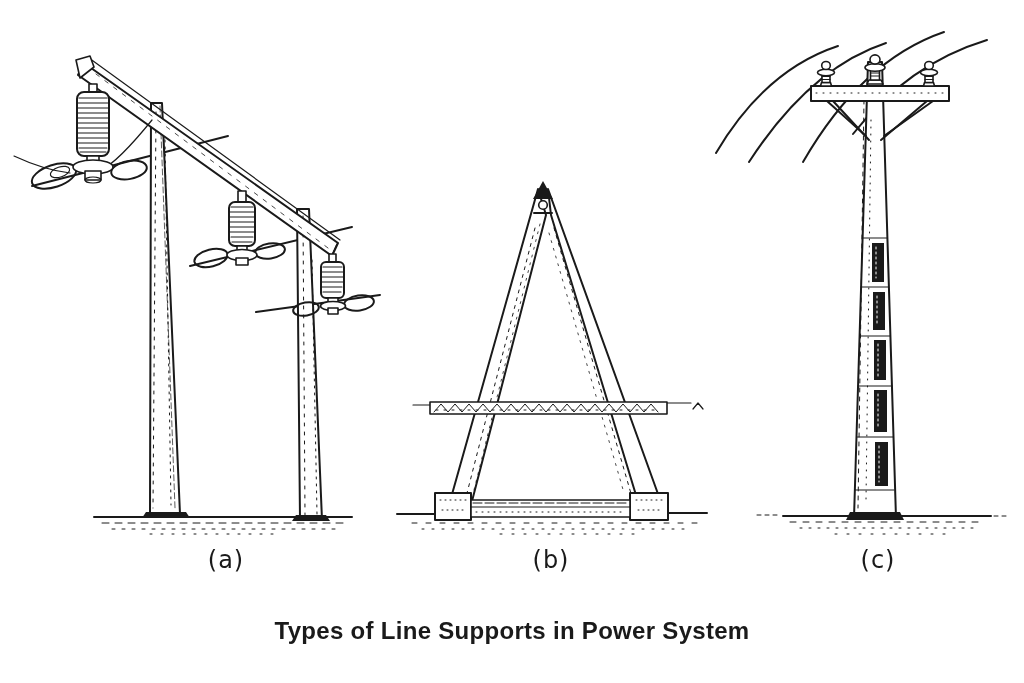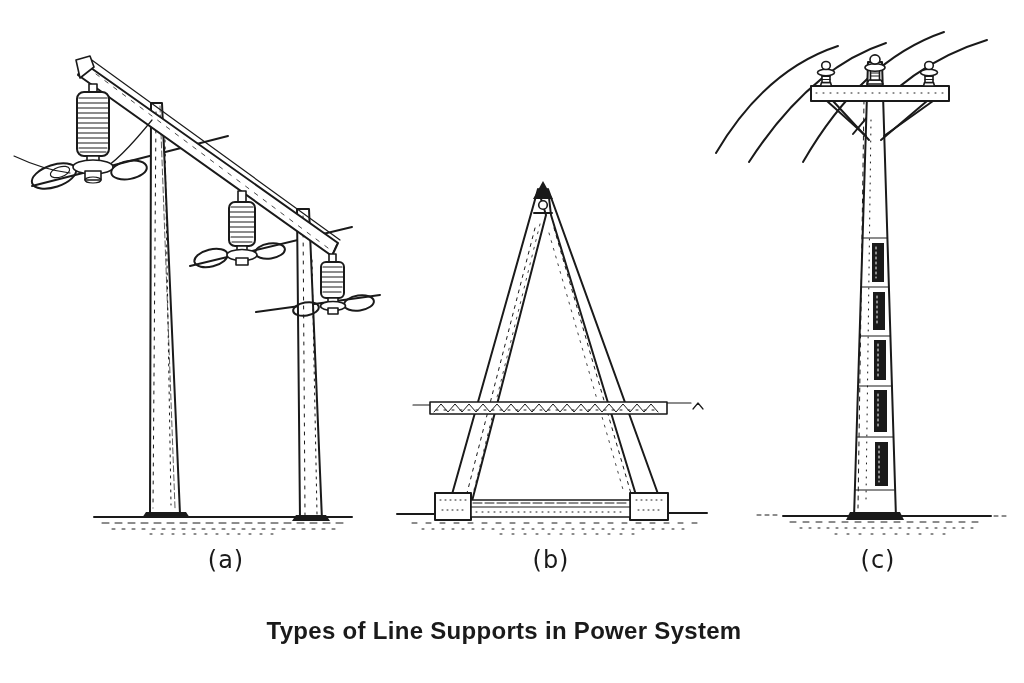--- a/index.html
+++ b/index.html
@@ -14,21 +14,21 @@
   .shape{fill:#ffffff;stroke:#1a1a1a;stroke-width:2;}
   .shape14{fill:#ffffff;stroke:#1a1a1a;stroke-width:1.6;}
   .dark{fill:#1a1a1a;stroke:none;}
   .tex{fill:none;stroke:#1a1a1a;stroke-width:1;}
   .panel-label{
     position:absolute;width:120px;text-align:center;color:#1a1a1a;
     font-family:"DejaVu Sans","Liberation Sans",sans-serif;
     font-size:24px;letter-spacing:1px;
   }
   .caption{
-    position:absolute;left:4px;top:617px;width:944px;text-align:center;
+    position:absolute;left:12px;top:617px;width:944px;text-align:center;
     color:#1a1a1a;font-weight:700;font-size:24px;
     font-family:"Liberation Sans",sans-serif;letter-spacing:0.3px;padding-left:28px;
   }
 </style>
 </head>
 <body>
 
 <div id="canvas">
 
 <svg width="1024" height="683" viewBox="0 0 1024 683">

